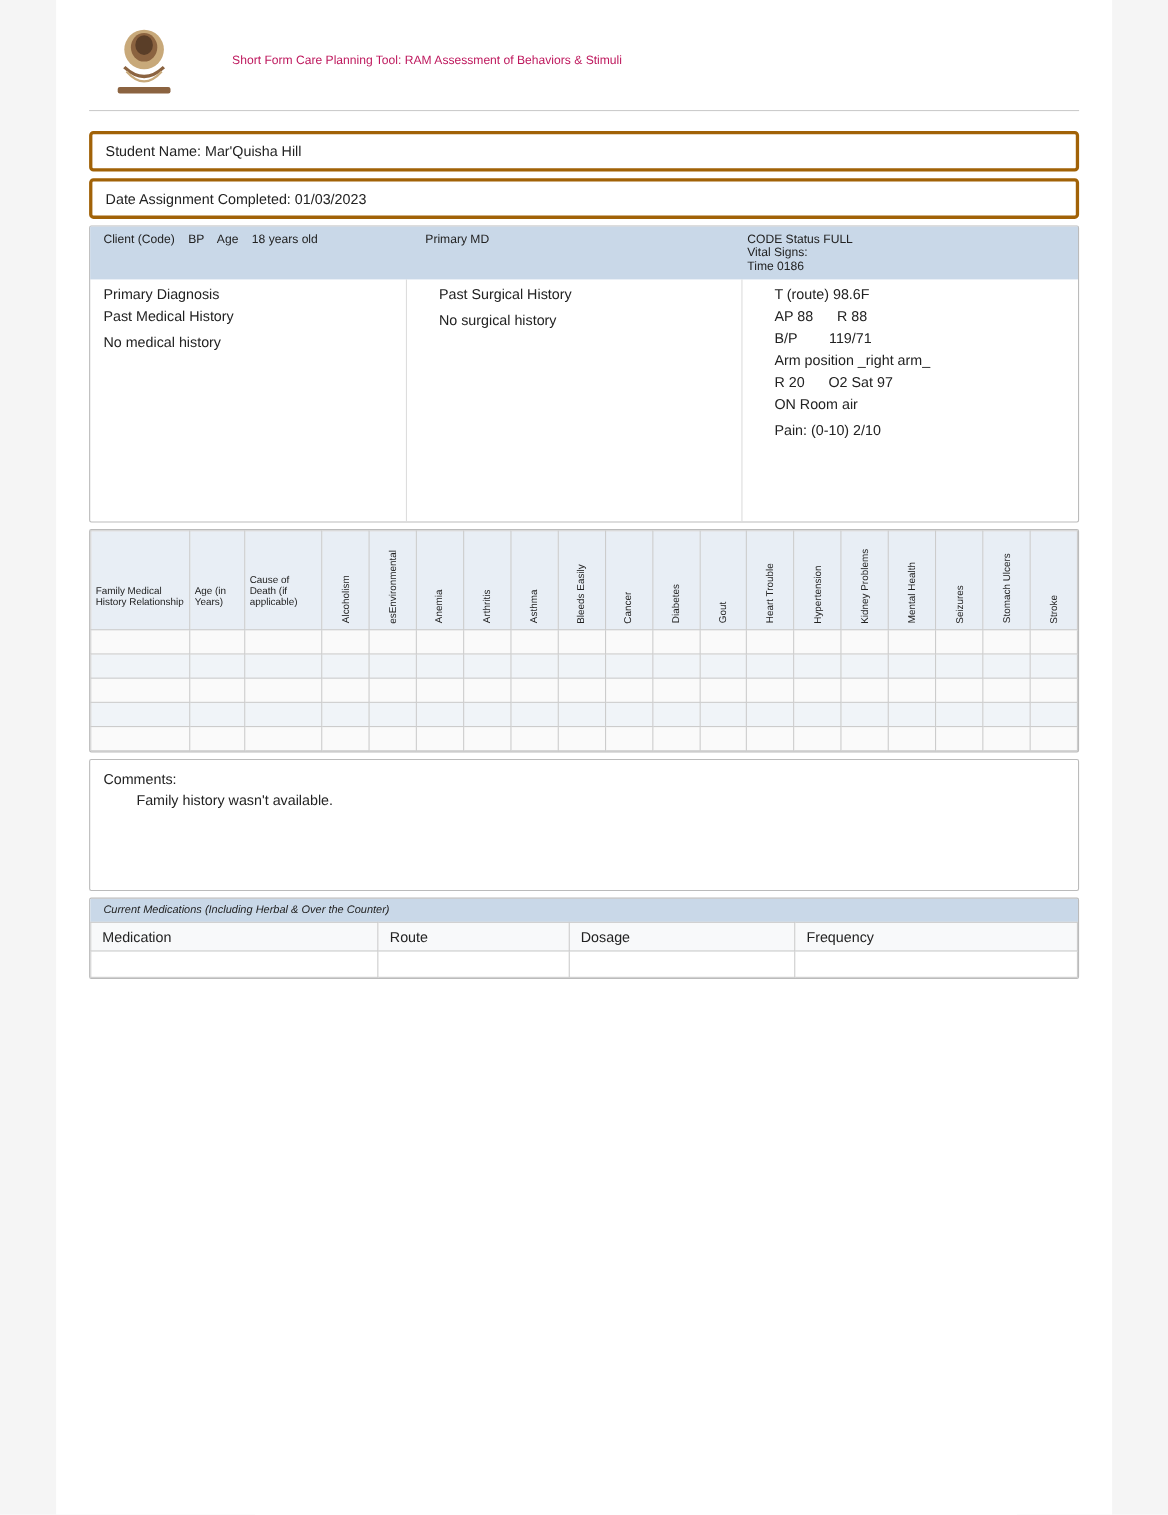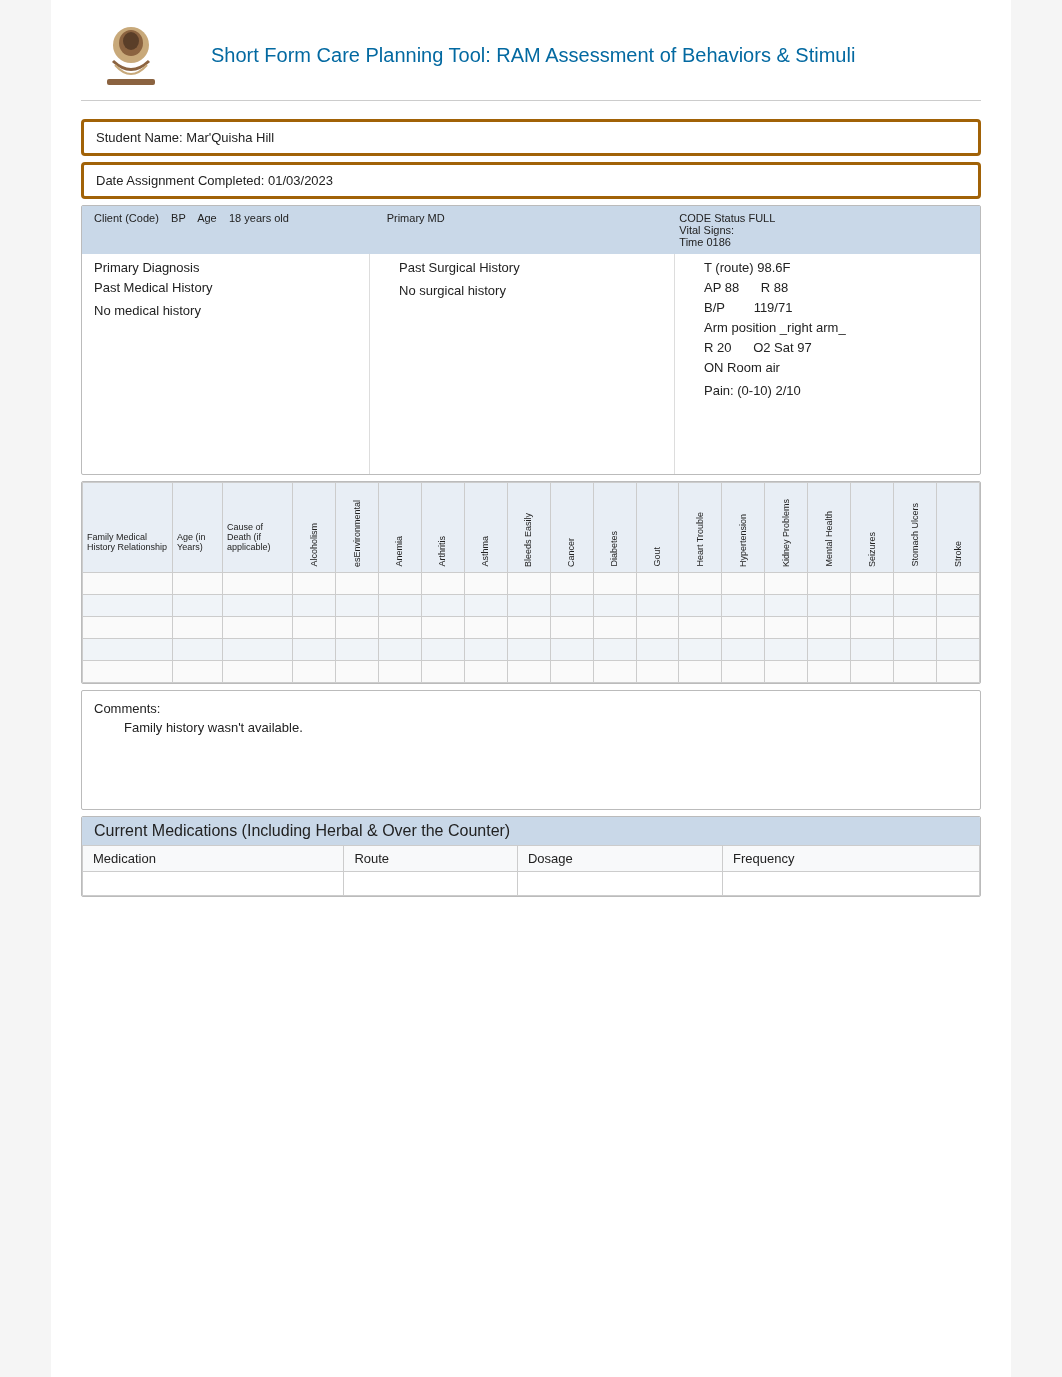--- a/index.html
+++ b/index.html
@@ -31,22 +31,22 @@
       display: flex;
       align-items: center;
       justify-content: center;
     }
     .logo-img {
       width: 72px;
       height: 65px;
     }
     .header-title {
       margin-left: 30px;
-      font-size: 20px;
-      color: #0369a1;
+      font-size: 11px;
+      color: #be185d;
     }
     .header-title span {
       font-weight: normal;
     }
     .info-section {
       border: 3px solid #a16207;
       border-radius: 4px;
       margin-bottom: 6px;
       padding: 8px 12px;
       font-size: 13px;
@@ -153,21 +153,22 @@
     }
     .medications-section {
       border: 1px solid #bbb;
       border-radius: 2px;
       margin-bottom: 6px;
       overflow: hidden;
     }
     .medications-header {
       background: #c9d8e8;
       padding: 5px 12px;
-      font-size: 16px;
+      font-size: 10px;
+      font-style: italic;
     }
     .medications-table {
       width: 100%;
       border-collapse: collapse;
     }
     .medications-table th {
       border: 1px solid #ccc;
       padding: 5px 10px;
       font-weight: normal;
       font-size: 13px;

